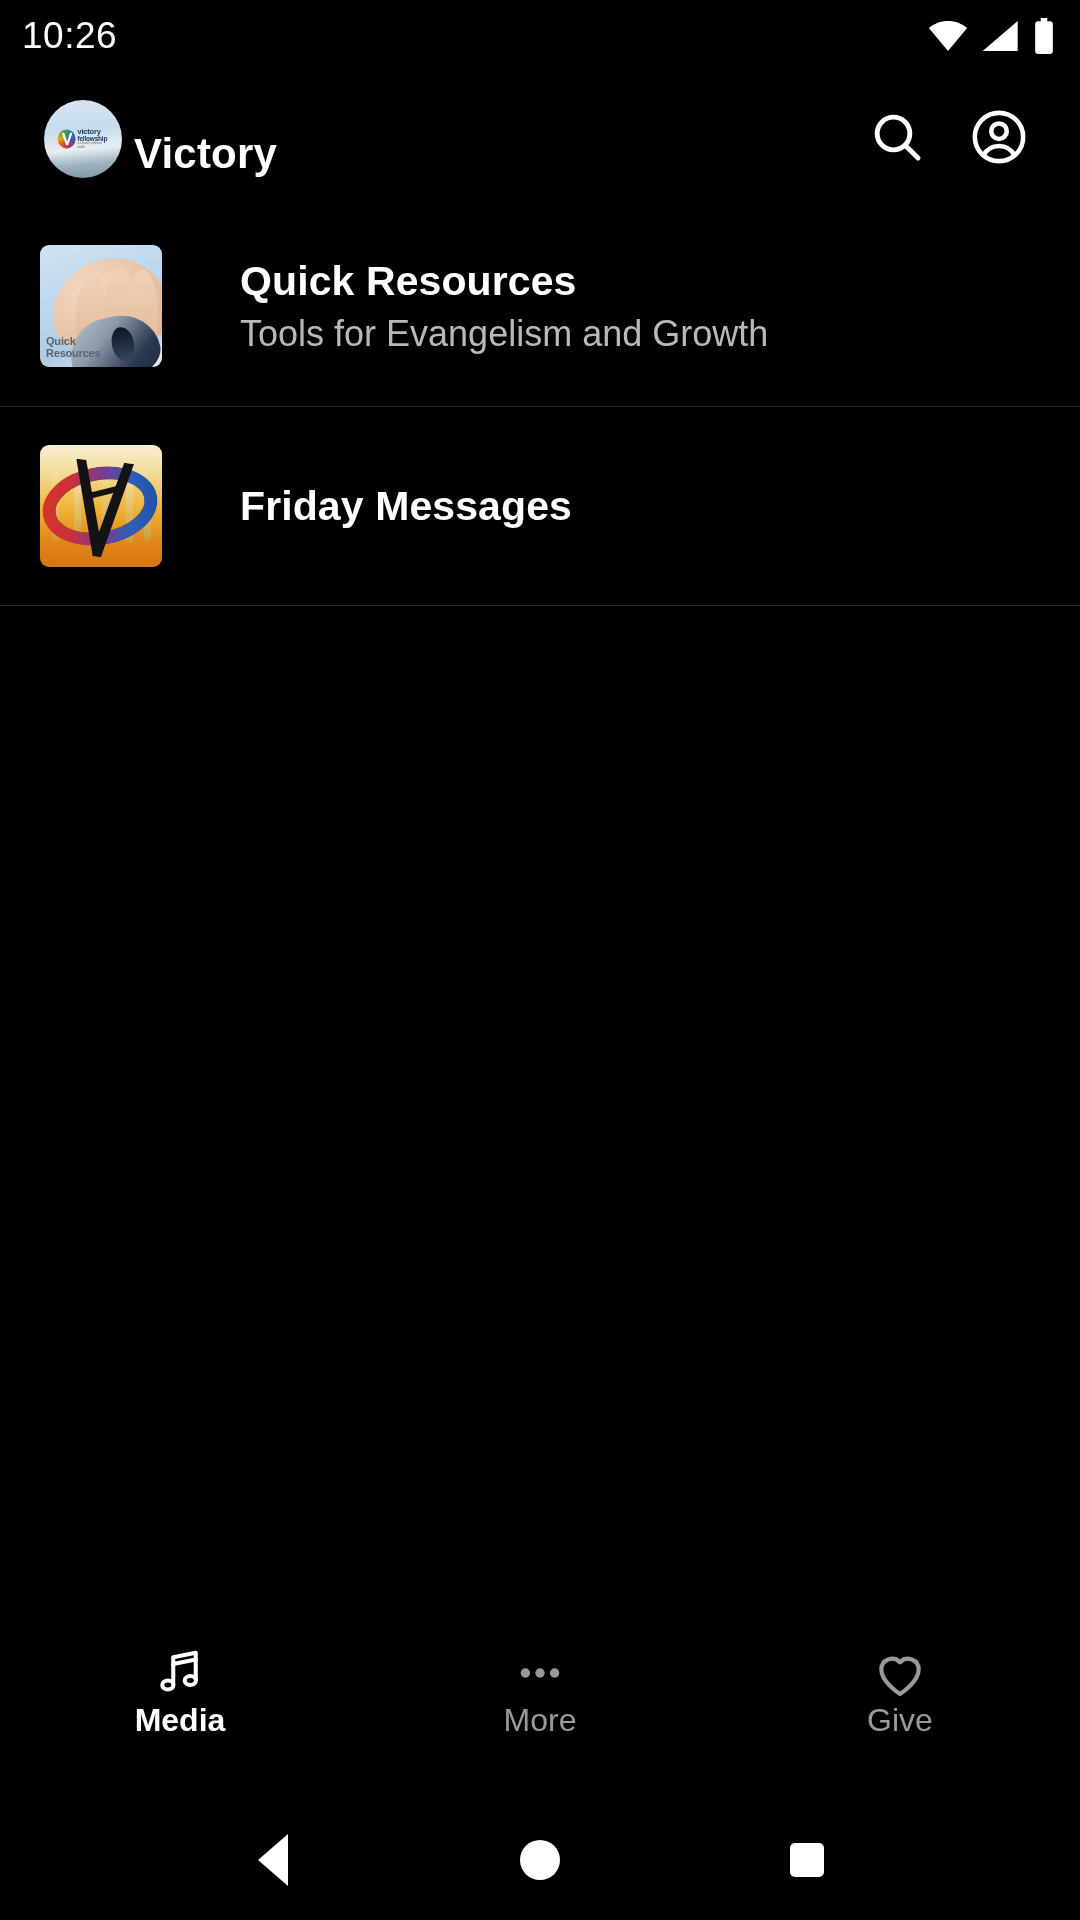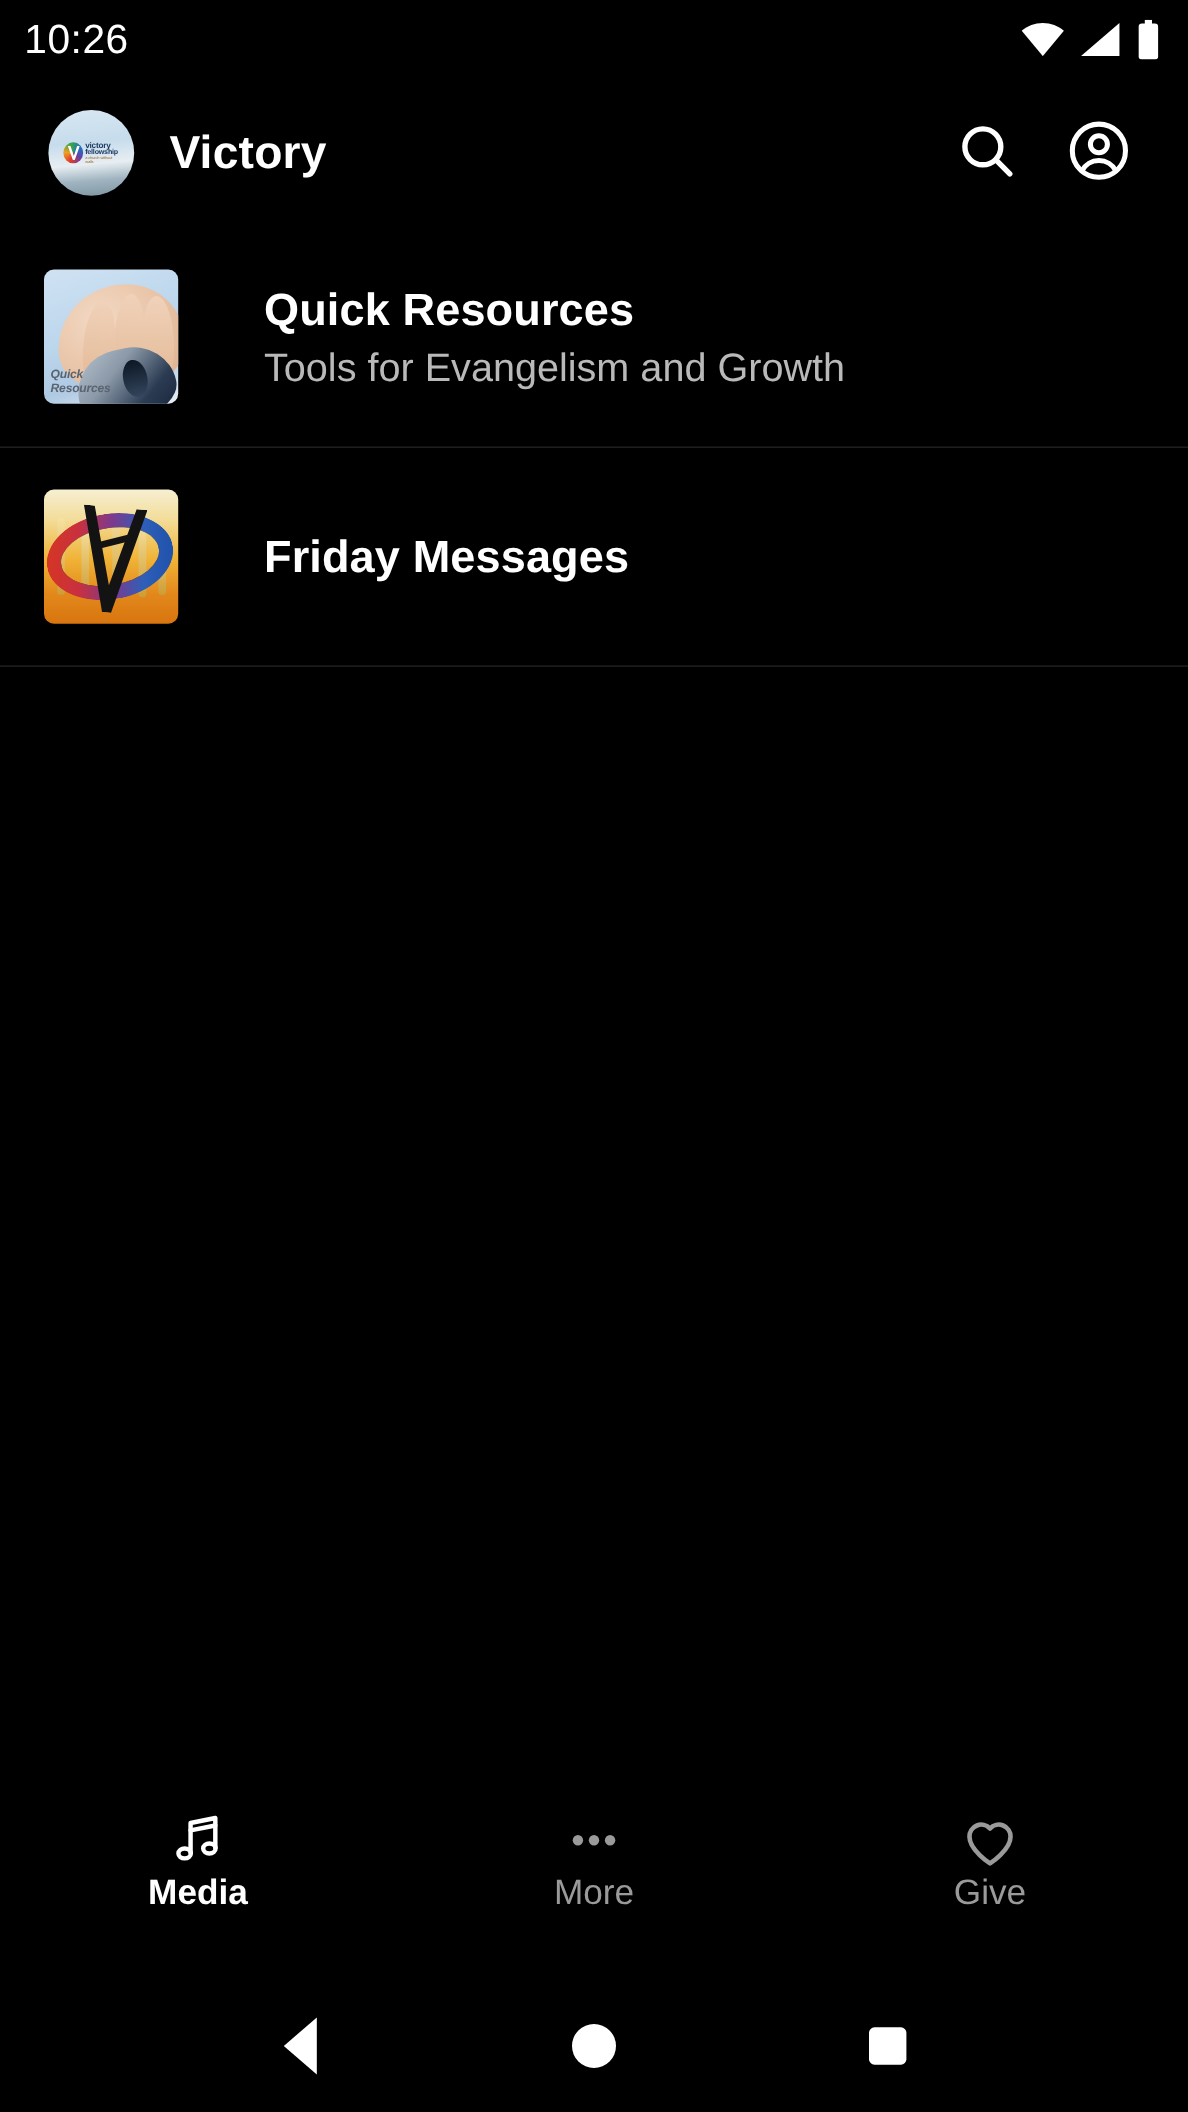--- a/index.html
+++ b/index.html
@@ -22,21 +22,21 @@
     line-height:72px;
   }
   .status-icons { display:flex; align-items:center; gap:14px; }
   .status-icons svg { display:block; }
 
   
   .appbar {
     position:absolute; top:72px; left:0; right:0; height:134px;
     display:flex; align-items:center; padding:0 34px 0 44px;
   }
-  .brand { display:flex; align-items:center; gap:32px; flex:1; min-width:0; }
+  .brand { display:flex; align-items:flex-end; gap:12px; flex:1; min-width:0; }
   .logo {
     width:78px; height:78px; border-radius:50%; position:relative;
     overflow:hidden; flex:none;
     background:linear-gradient(175deg,#d8e7f2 0%,#c6dcec 38%,#e8eef2 62%,#9fb4c0 80%,#7d949f 100%);
   }
   .logo .logo-glyph {
     position:absolute; left:50%; top:50%; transform:translate(-50%,-50%);
     display:flex; align-items:center; gap:2px;
   }
   .logo .logo-v {
@@ -69,21 +69,21 @@
   .list-item + .list-item::before,
   .list-item:last-child::after {
     content:""; position:absolute; left:0; right:0; height:1px;
     background:#2b2b2b;
   }
   .list-item + .list-item::before { top:0; }
   .list-item:last-child::after { bottom:0; }
 
   .thumb {
     width:122px; height:122px; border-radius:9px; overflow:hidden;
-    position:relative; flex:none;font-style:italic;
+    position:relative; flex:none;
   }
   
   .thumb-mouse { background:linear-gradient(160deg,#cfe2f3 0%,#bcd6ec 45%,#aec9e2 70%,#e9eef4 100%); }
   .thumb-mouse .hand {
     position:absolute; right:-6px; top:14px; width:116px; height:96px;
     background:radial-gradient(ellipse at 35% 30%,#f3d9c4 0%,#e8c3a6 55%,#d9ab8b 100%);
     border-radius:52% 46% 40% 48% / 60% 56% 44% 40%;
     transform:rotate(-8deg);
   }
   .thumb-mouse .finger {

